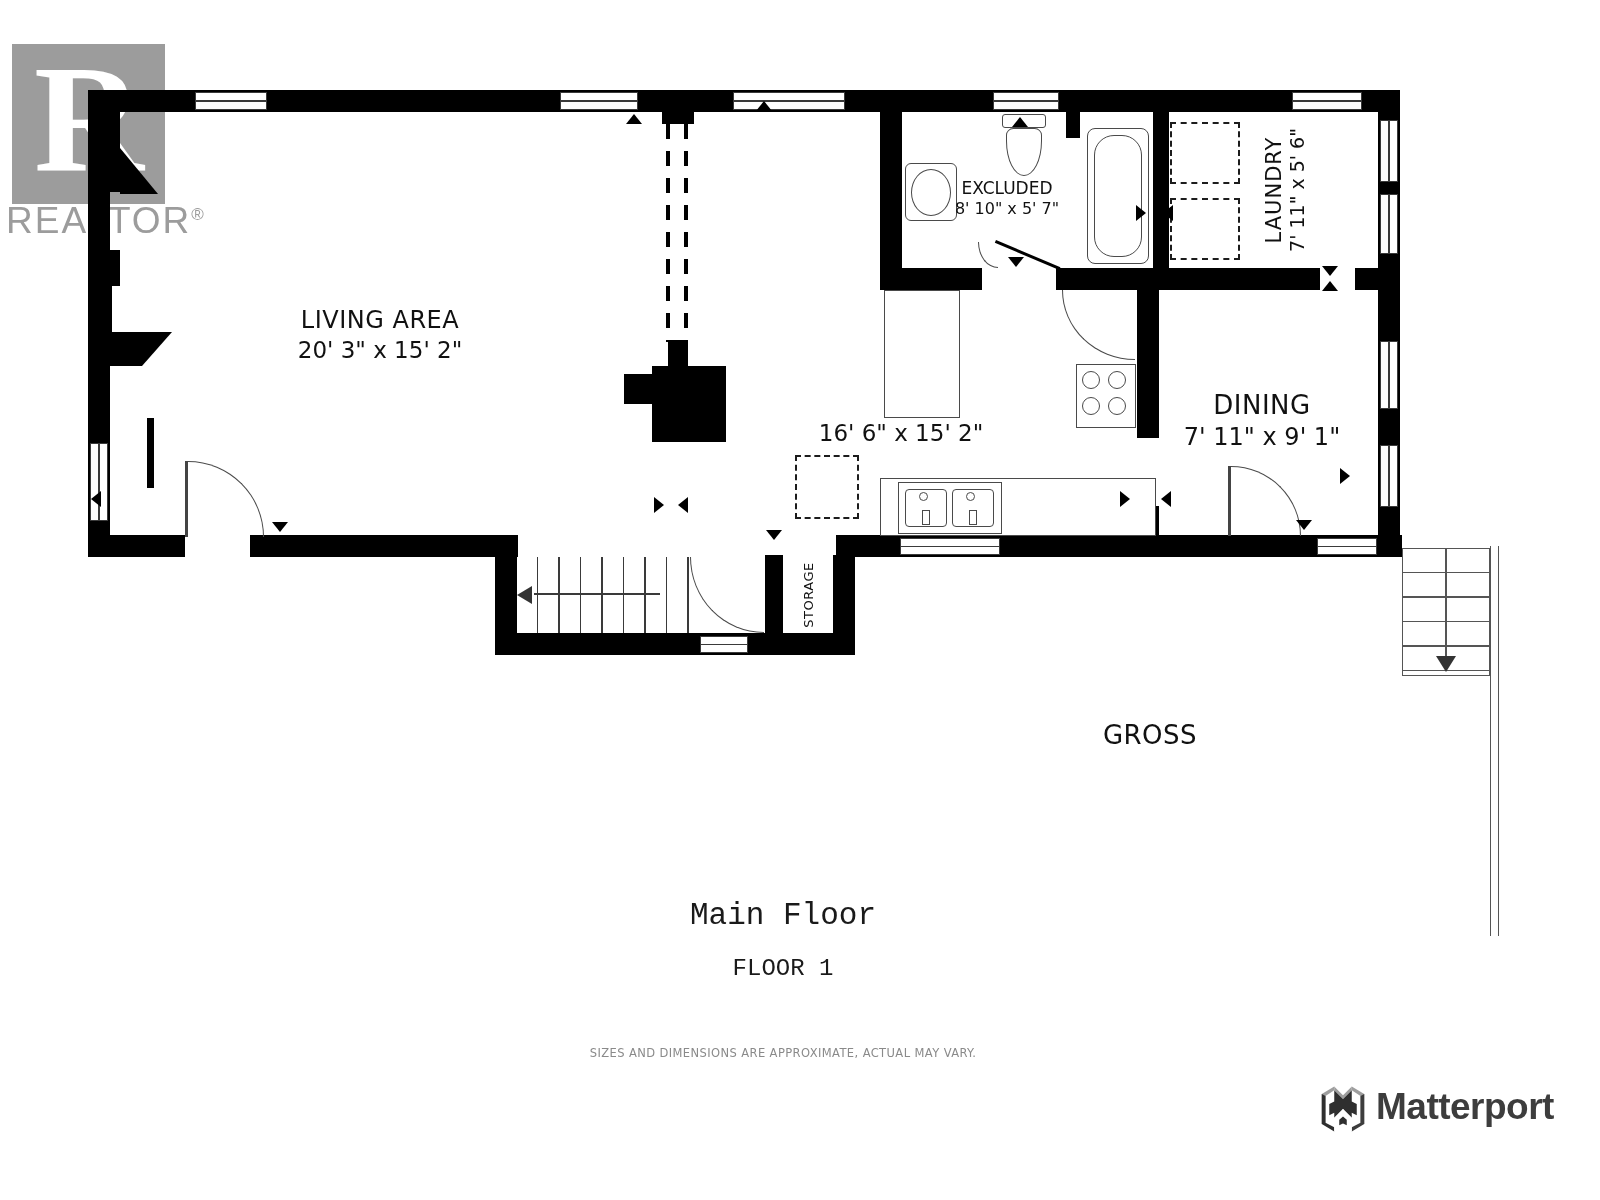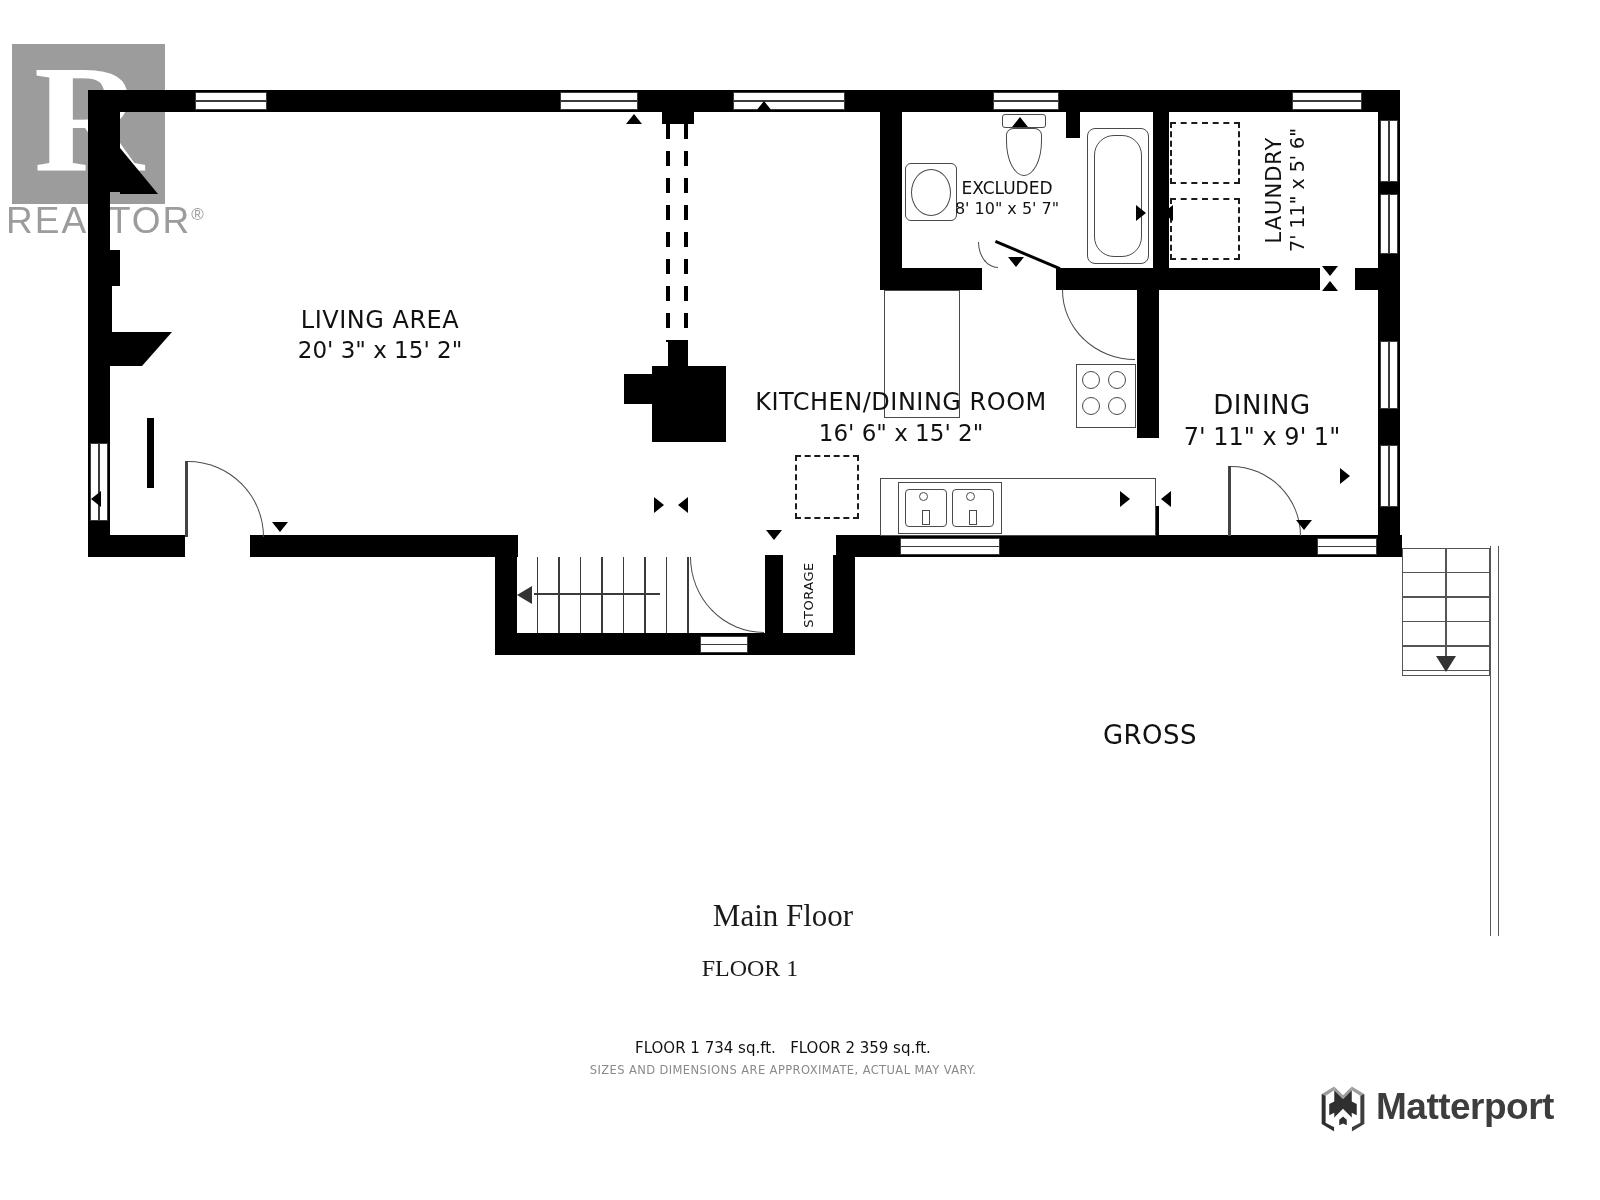--- a/index.html
+++ b/index.html
@@ -41,21 +41,21 @@
   .rail{position:absolute;background:#fff;border-left:1.5px solid #555;border-right:1.5px solid #555;box-sizing:border-box;}
   
   .realtor-box{position:absolute;left:12px;top:44px;width:153px;height:160px;background:#9c9c9c;}
   .realtor-r{position:absolute;left:22px;top:-16px;font-family:"Liberation Serif",serif;
              font-weight:bold;font-size:152px;color:#fff;line-height:1.2;}
   .realtor-word{position:absolute;left:6px;top:200px;font-family:"Liberation Sans",sans-serif;
                 font-size:37px;color:#9c9c9c;letter-spacing:2px;}
   .realtor-word sup{font-size:17px;}
   .mp-text{position:absolute;left:1376px;top:1086px;font-family:"Liberation Sans",sans-serif;
            font-weight:bold;font-size:37px;color:#3d3d3d;letter-spacing:-0.5px;}
-  .sans{font-family:Liberation Serif, serif;}
+  .sans{font-family:Liberation Mono, monospace;}
   .area-block{position:absolute;left:783px;top:1040px;transform:translateX(-50%);
               text-align:center;font-size:15px;line-height:16.5px;white-space:nowrap;}
   .area-block .disc{font-size:11.5px;color:#8a8a8a;letter-spacing:0.4px;margin-top:5px;}
 </style>
 </head>
 <body>
 
 <div id="page">
 
   <div>
@@ -204,43 +204,41 @@
     <div class="tri tl" style="left:1161px;top:491px;"></div>
     <div class="tri td" style="left:1296px;top:520px;"></div>
     <div class="tri tl" style="left:91px;top:491px;"></div>
     <div class="tri tr" style="left:1340px;top:468px;"></div>
     <div class="tri td" style="left:766px;top:530px;"></div>
   </div>
 
   <div class="lbl room-name" style="left:380px;top:306px;">LIVING AREA</div>
   <div class="lbl room-dims" style="left:380px;top:337px;">20' 3" x 15' 2"</div>
 
-  <div class="lbl room-name" style="left:901px;top:388px;">KITCHEN/DINING ROOM</div>
   <div class="lbl room-dims" style="left:901px;top:420px;">16' 6" x 15' 2"</div>
 
   <div class="lbl" style="left:1007px;top:178px;font-size:17px;">EXCLUDED</div>
   <div class="lbl" style="left:1007px;top:199px;font-size:16px;">8' 10" x 5' 7"</div>
 
   <div class="vlbl" style="left:1285px;top:190px;">
     <div style="font-size:21px;letter-spacing:1px;">LAUNDRY</div>
     <div style="font-size:19px;">7' 11" x 5' 6"</div>
   </div>
 
   <div class="lbl room-name" style="left:1262px;top:390px;font-size:26px;">DINING</div>
   <div class="lbl room-dims" style="left:1262px;top:423px;font-size:24px;">7' 11" x 9' 1"</div>
 
   <div class="vlbl" style="left:808px;top:595px;font-size:13px;letter-spacing:0.5px;">STORAGE</div>
 
   <div class="lbl" style="left:1150px;top:720px;font-size:26px;letter-spacing:0.5px;">GROSS</div>
 
   <div class="lbl sans" style="left:783px;top:898px;font-size:31px;color:#1a1a1a;">Main Floor</div>
-  <div class="lbl sans" style="left:750px;top:955px;font-size:24px;color:#1a1a1a;">FLOOR 1</div>
+  <div class="lbl sans" style="left:783px;top:955px;font-size:24px;color:#1a1a1a;">FLOOR 1</div>
 
   <div class="area-block">
-    <div>FLOOR 1 734 sq.ft.&nbsp;&nbsp;&nbsp;FLOOR 2 359 sq.ft.</div>
     <div class="disc">SIZES AND DIMENSIONS ARE APPROXIMATE, ACTUAL MAY VARY.</div>
   </div>
 
   <div>
     <svg style="position:absolute;left:1318px;top:1084px;" width="50" height="50" viewBox="0 0 40 40">
       <polygon points="3,8 13,2 13,5 6,9.5 6,31 3,32" fill="#9e9e9e"></polygon>
       <polygon points="37,8 27,2 27,5 34,9.5 34,31 37,32" fill="#9e9e9e"></polygon>
       <polygon points="13,2 20,9 27,2 27,5 20,12 13,5" fill="#9e9e9e"></polygon>
       <polygon points="3,8 6,9.5 6,31 13,34.5 13,38 3,32" fill="#2f2f2f"></polygon>
       <polygon points="37,8 34,9.5 34,31 27,34.5 27,38 37,32" fill="#3d3d3d"></polygon>

